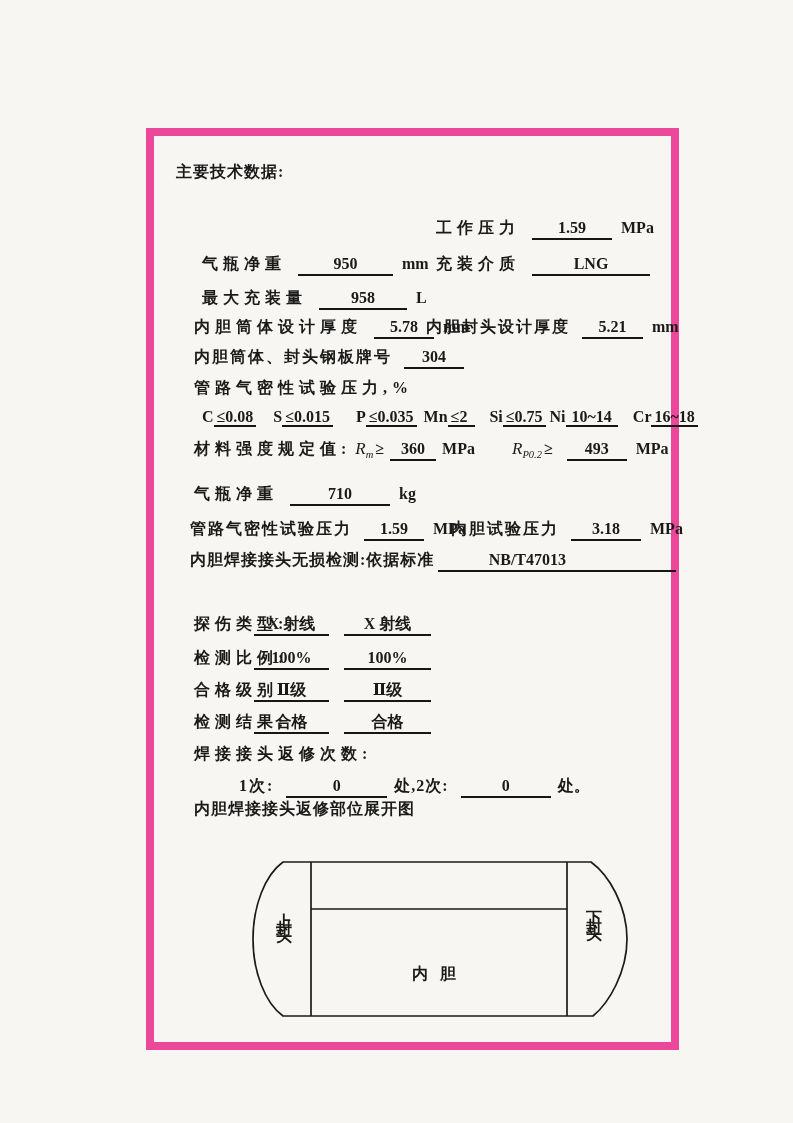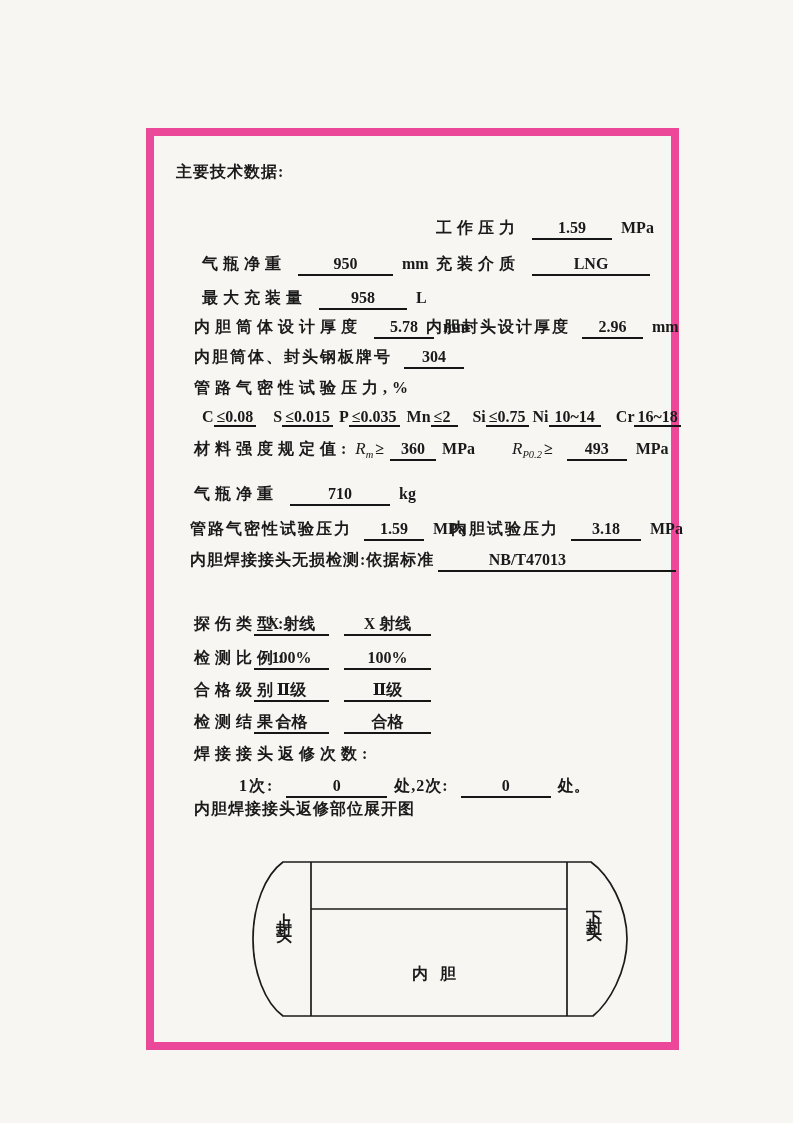--- a/index.html
+++ b/index.html
@@ -74,21 +74,21 @@
   </div>
 
   <div class="row">
     <span class="part" style="left:40px;top:181px">
       <span class="lbl ls">内胆筒体设计厚度</span>
       <span class="u gap" style="width:60px">5.78</span>
       <span class="unit">mm</span>
     </span>
     <span class="part" style="left:272px;top:181px">
       <span class="lbl ls2">内胆封头设计厚度</span>
-      <span class="u gap" style="width:61px">2.96</span>
+      <span class="u gap" style="width:61px">5.21</span>
       <span class="unit">mm</span>
     </span>
   </div>
 
   <div class="row">
     <span class="part" style="left:40px;top:211px">
       <span class="lbl ls2">内胆筒体、封头钢板牌号</span>
       <span class="u gap" style="width:60px">304</span>
     </span>
   </div>
@@ -96,21 +96,21 @@
   <div class="row">
     <span class="part" style="left:40px;top:242px">
       <span class="lbl ls">管路气密性试验压力,%</span>
     </span>
   </div>
 
   <div class="row">
     <span class="part" style="left:48px;top:271px">
       <span class="chem-item"><span>C</span><span class="u2">≤0.08</span></span>
       <span class="chem-item" style="margin-left:13px"><span>S</span><span class="u2">≤0.015</span></span>
-      <span class="chem-item" style="margin-left:2px"><span>P</span><span class="u2">≤0.035</span></span>
+      <span class="chem-item" style="margin-left:19px"><span>P</span><span class="u2">≤0.035</span></span>
       <span class="chem-item" style="margin-left:3px"><span>Mn</span><span class="u2" style="padding-right:8px">≤2</span></span>
       <span class="chem-item" style="margin-left:10px"><span>Si</span><span class="u2">≤0.75</span></span>
       <span class="chem-item" style=""><span>Ni</span><span class="u2" style="padding:0 6px">10~14</span></span>
       <span class="chem-item" style="margin-left:11px"><span>Cr</span><span class="u2">16~18</span></span>
     </span>
   </div>
 
   <div class="row">
     <span class="part formula" style="left:40px;top:303px">
       <span class="lbl ls">材料强度规定值:</span>

